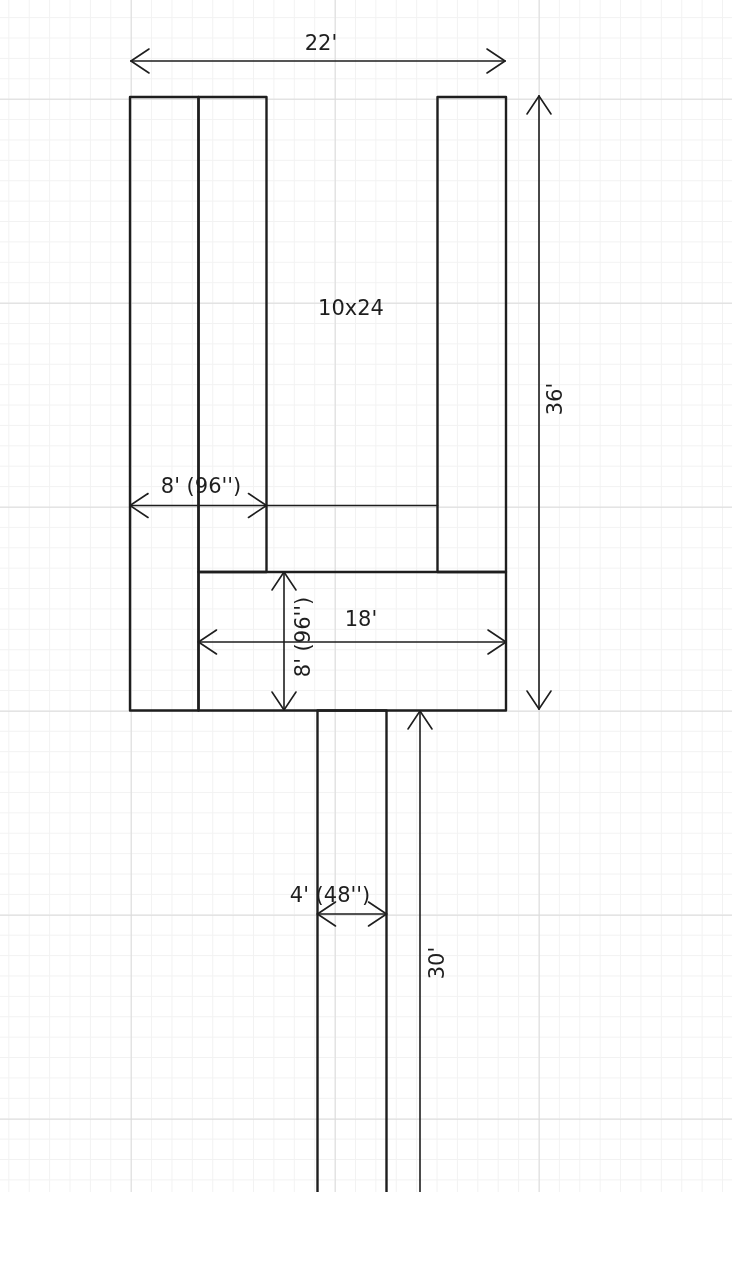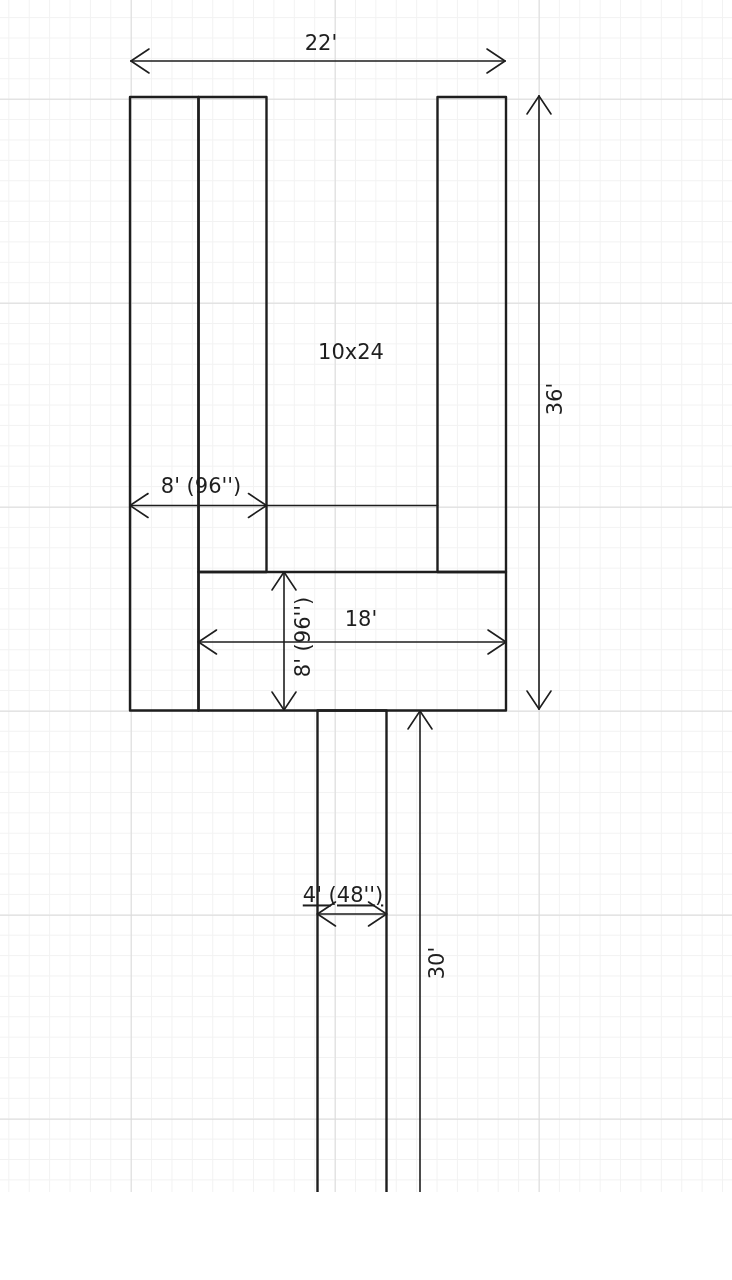--- a/index.html
+++ b/index.html
@@ -122,17 +122,17 @@
         <line x1="420" y1="1220" x2="408" y2="1202" stroke="#1e1e1e" stroke-width="1.6" stroke-linecap="round"></line>
         <line x1="420" y1="1220" x2="432" y2="1202" stroke="#1e1e1e" stroke-width="1.6" stroke-linecap="round"></line>
       </g>
     </svg>
   <div id="labels-layer">
       <div class="dim-label" style="left: 321px; top: 44px;">22'</div>
       <div class="dim-label rotated" style="left: 556px; top: 399px;">36'</div>
       <div class="dim-label" style="left: 201px; top: 487px;">8' (96'')</div>
       <div class="dim-label" style="left: 349px; top: 620px; margin-left: 12px;">18'</div>
       <div class="dim-label rotated" style="left: 304px; top: 637px;">8' (96'')</div>
-      <div class="dim-label" style="left: 343px; top: 896px; text-decoration: underline;">4' (48'')</div>
+      <div class="dim-label" style="left: 330px; top: 896px;">4' (48'')</div>
       <div class="dim-label rotated" style="left: 438px; top: 963px;">30'</div>
-      <div class="dim-label" style="left: 351px; top: 309px; margin-top: 44px;">10x24</div>
+      <div class="dim-label" style="left: 351px; top: 309px;">10x24</div>
     </div>
 </div>
 
 </body></html>

